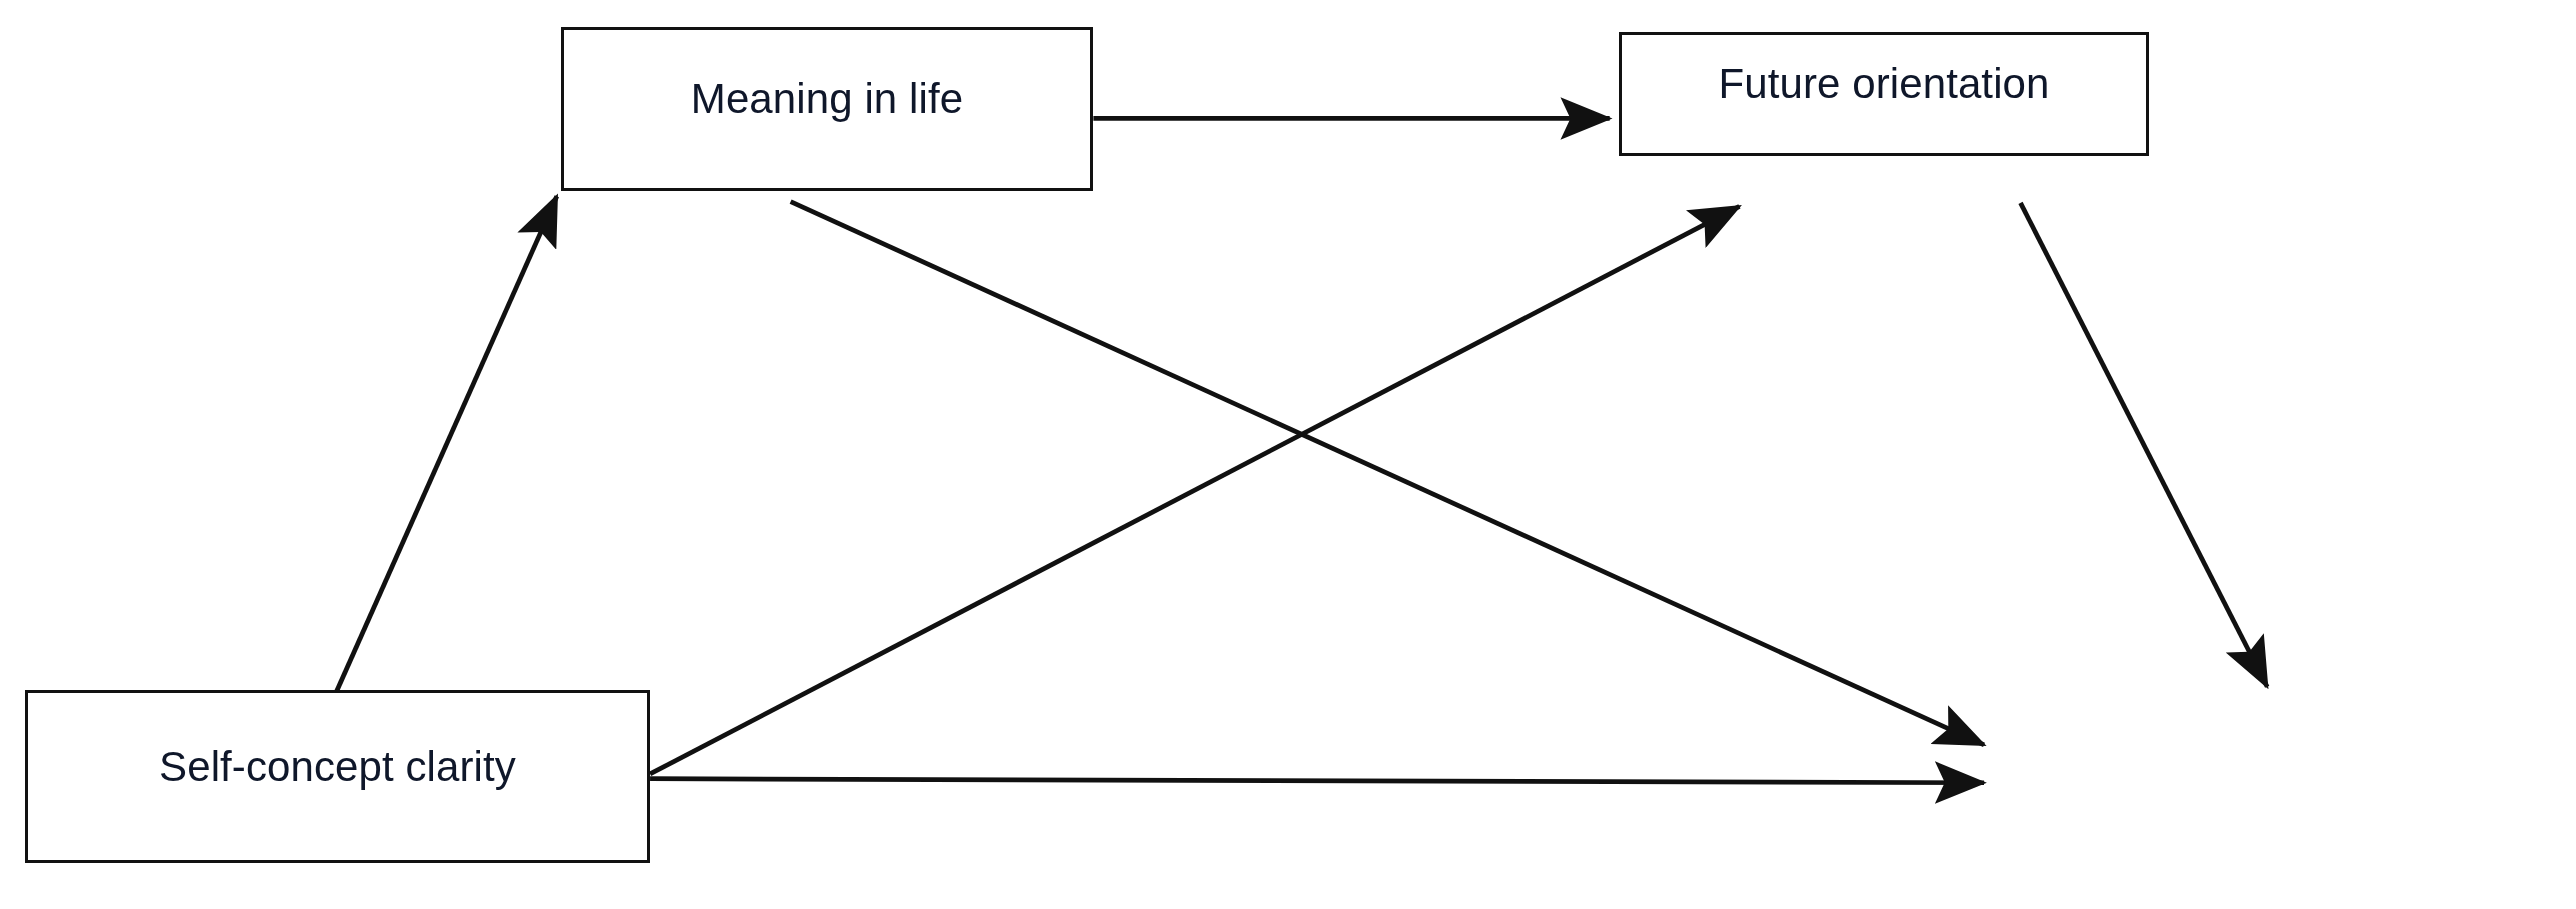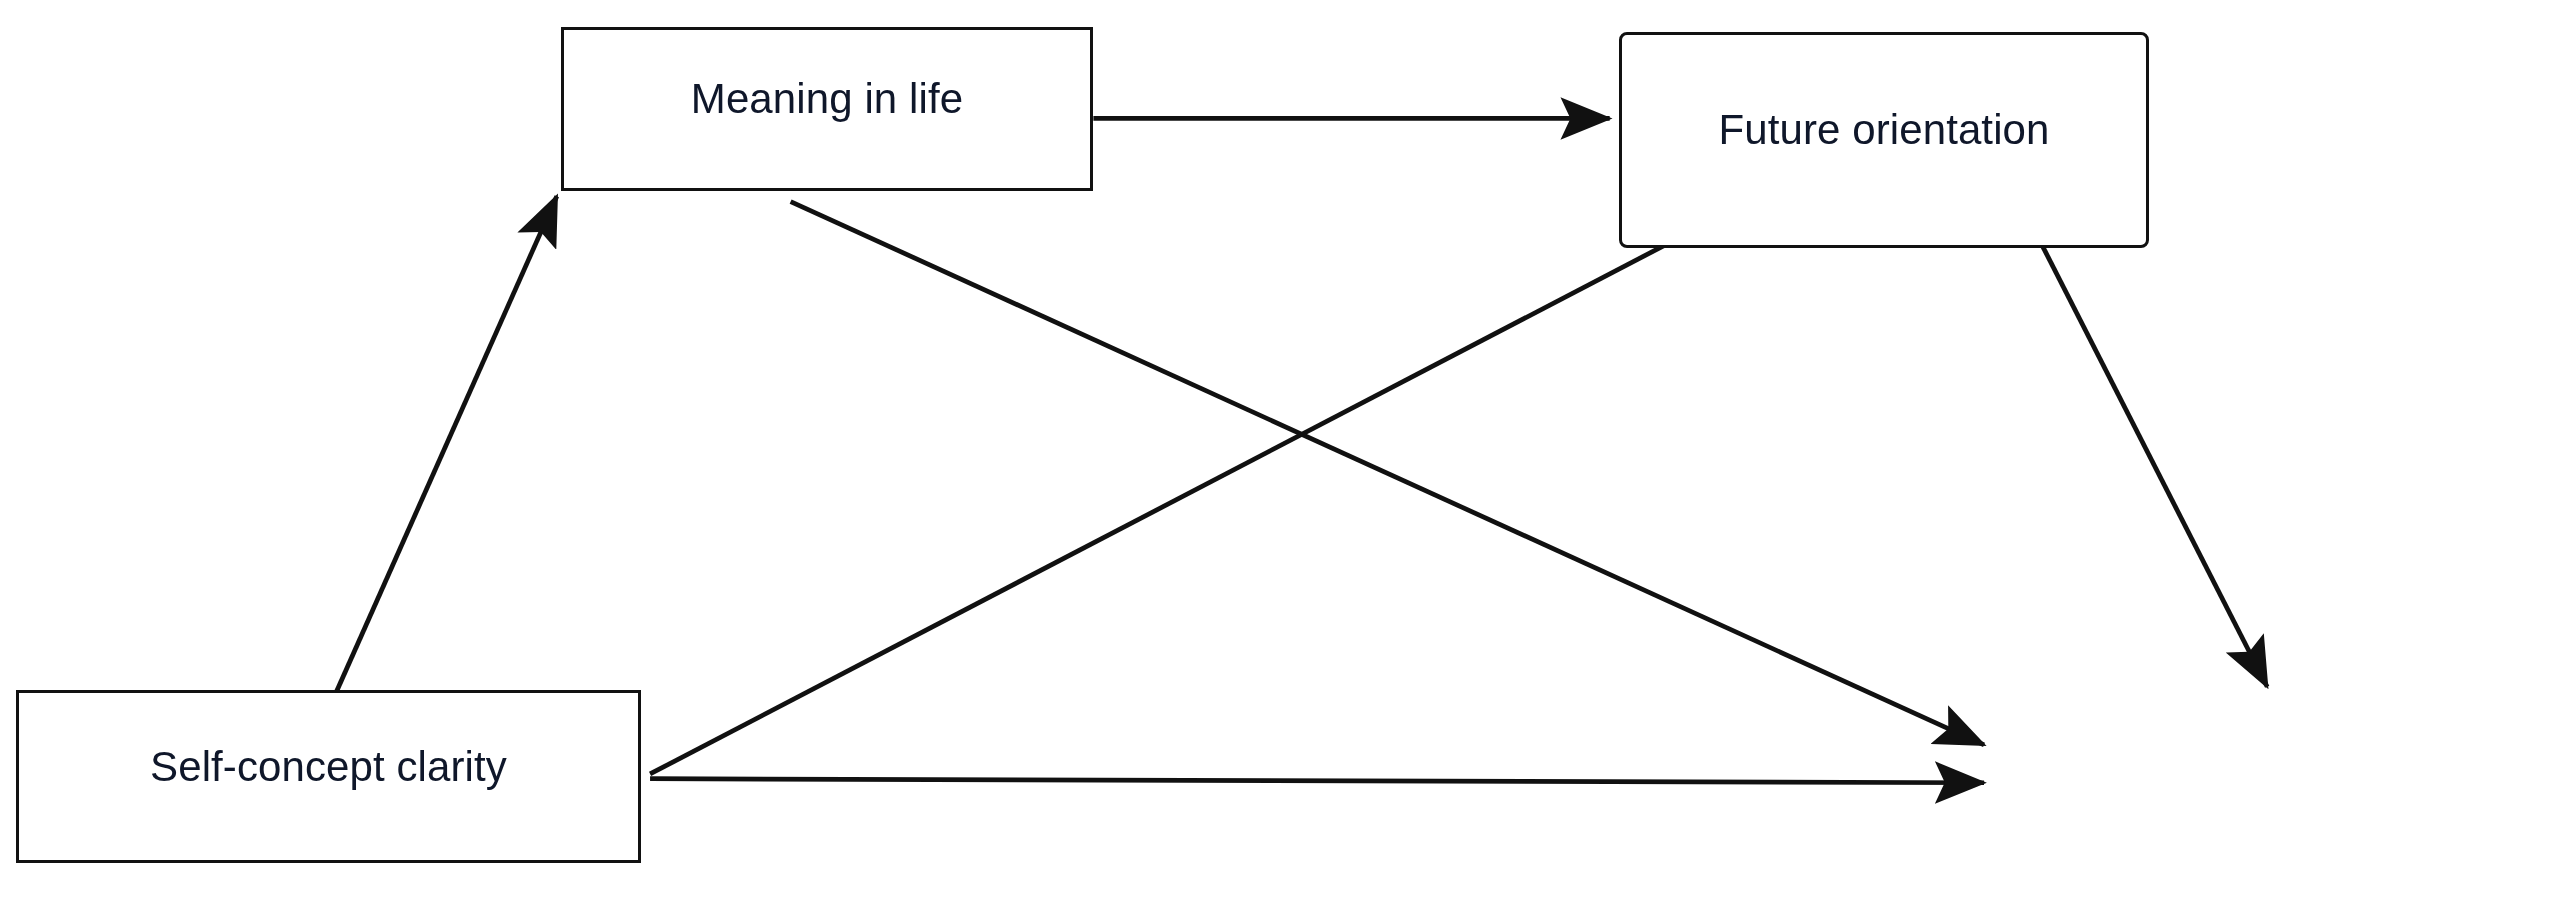--- a/index.html
+++ b/index.html
@@ -39,22 +39,22 @@
     font-size: 42px;
     line-height: 1.1;
     color: #0f172a;
     white-space: nowrap;
     letter-spacing: 0.1px;
     text-align: center;
     position: relative;
     top: -9.5px;
   }
   #node-meaning-in-life   { left: 561px;  top: 27px;   width: 532px; height: 164px; }
-  #node-future-orientation{ left: 1619px; top: 32px;   width: 530px; height: 216px; border-radius: 8px; }
-  #node-self-concept-clarity { left: 16px; top: 690px; width: 625px; height: 173px; }
+  #node-future-orientation{ left: 1619px; top: 32px;   width: 530px; height: 124px; }
+  #node-self-concept-clarity { left: 25px; top: 690px; width: 625px; height: 173px; }
   #node-learning-engagement  { left: 1992px; top: 691px; width: 569px; height: 186px; }
 </style>
 </head>
 <body>
 
 <div id="diagram-canvas">
 
   <svg id="edge-layer" viewBox="0 0 3812 1346">
     <defs>
       <marker id="arrowhead" markerWidth="11" markerHeight="9" refX="10.4" refY="4.5" orient="auto" markerUnits="strokeWidth">

